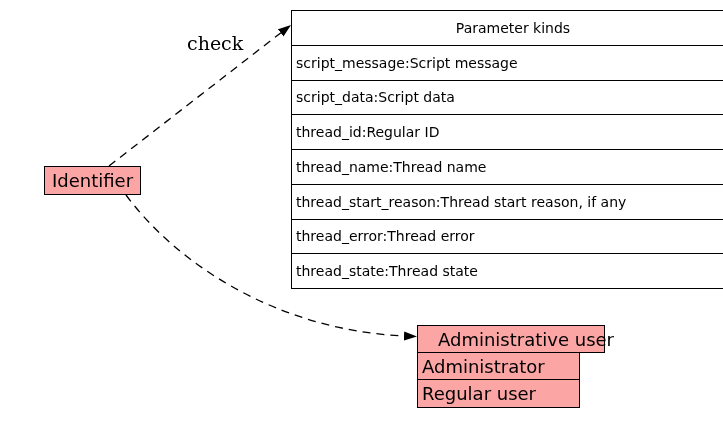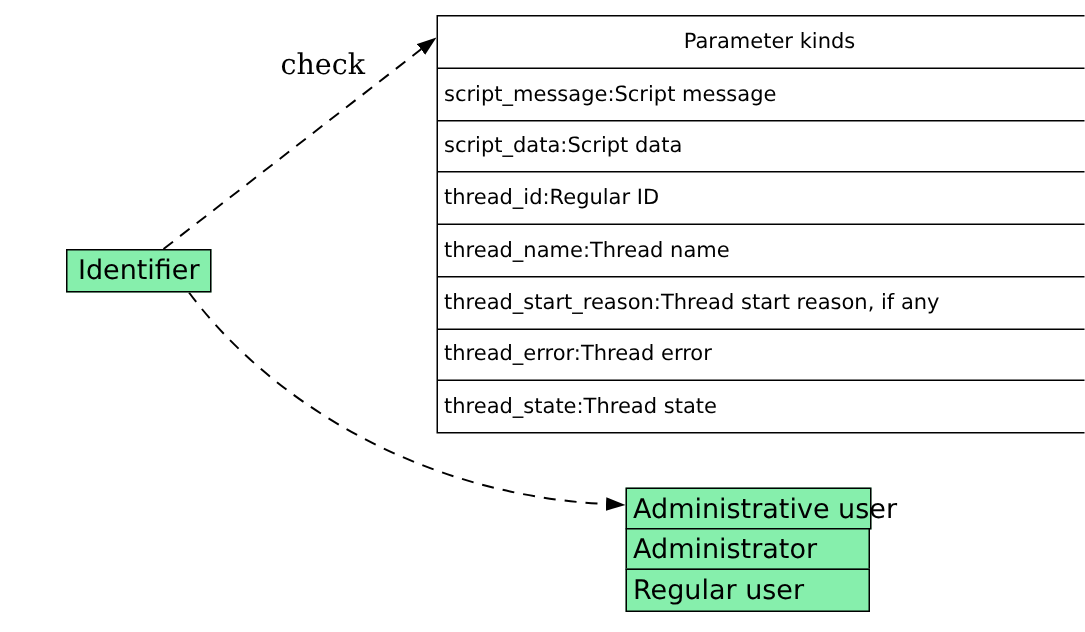--- a/index.html
+++ b/index.html
@@ -26,21 +26,21 @@
     white-space: nowrap;
     color: #000000;
   }
   .label-check { left: 159px; top: 33px; }
   .label-can-read { left: 144px; top: 216px; }
 
   .node-box {
     position: absolute;
     box-sizing: border-box;
     border: 1px solid #000000;
-    background: #86efac;
+    background: #fca5a5;
     font-size: 18px;
     white-space: nowrap;
     display: flex;
     align-items: center;
   }
   .identifier-node {
     left: 16px; top: 166px;
     width: 97px; height: 29px;
     justify-content: center;
   }
@@ -64,21 +64,21 @@
     overflow: hidden;
     padding-left: 4px;
     box-sizing: border-box;
   }
   .prow + .prow { border-top: 1px solid #000000; }
   .prow.header {
     justify-content: center;
     padding-left: 0;
   }
 
-  .user-box-1 { left: 389px; top: 325px; width: 164px; height: 28px; padding-left: 4px; }
+  .user-box-1 { left: 389px; top: 325px; width: 188px; height: 28px; padding-left: 20px; }
   .user-box-2 { left: 389px; top: 352px; width: 163px; height: 28px; padding-left: 4px; }
   .user-box-3 { left: 389px; top: 379px; width: 163px; height: 29px; padding-left: 4px; }
 </style>
 </head>
 <body>
 
 <div class="canvas">
 
   <svg class="edge-layer" viewBox="0 0 723 421">
     <defs>

